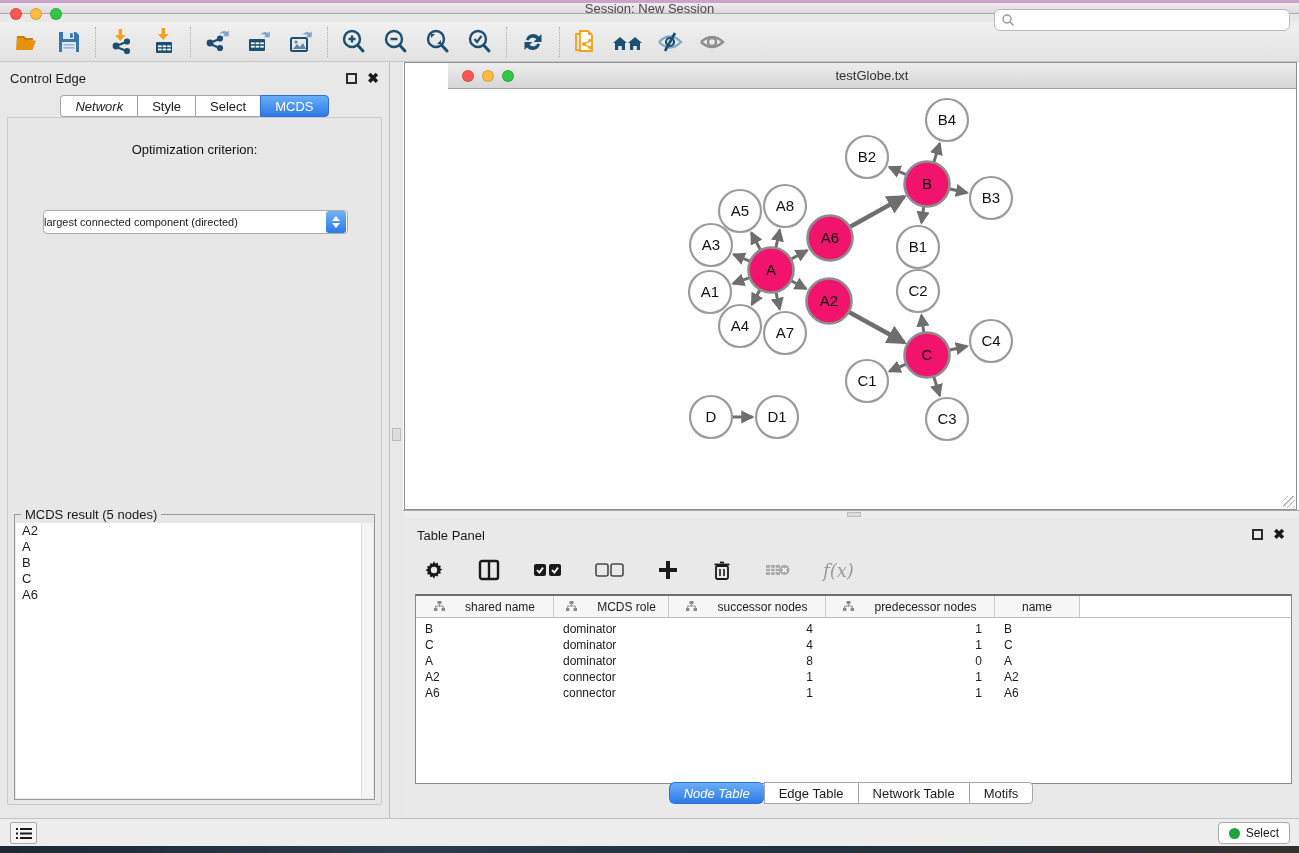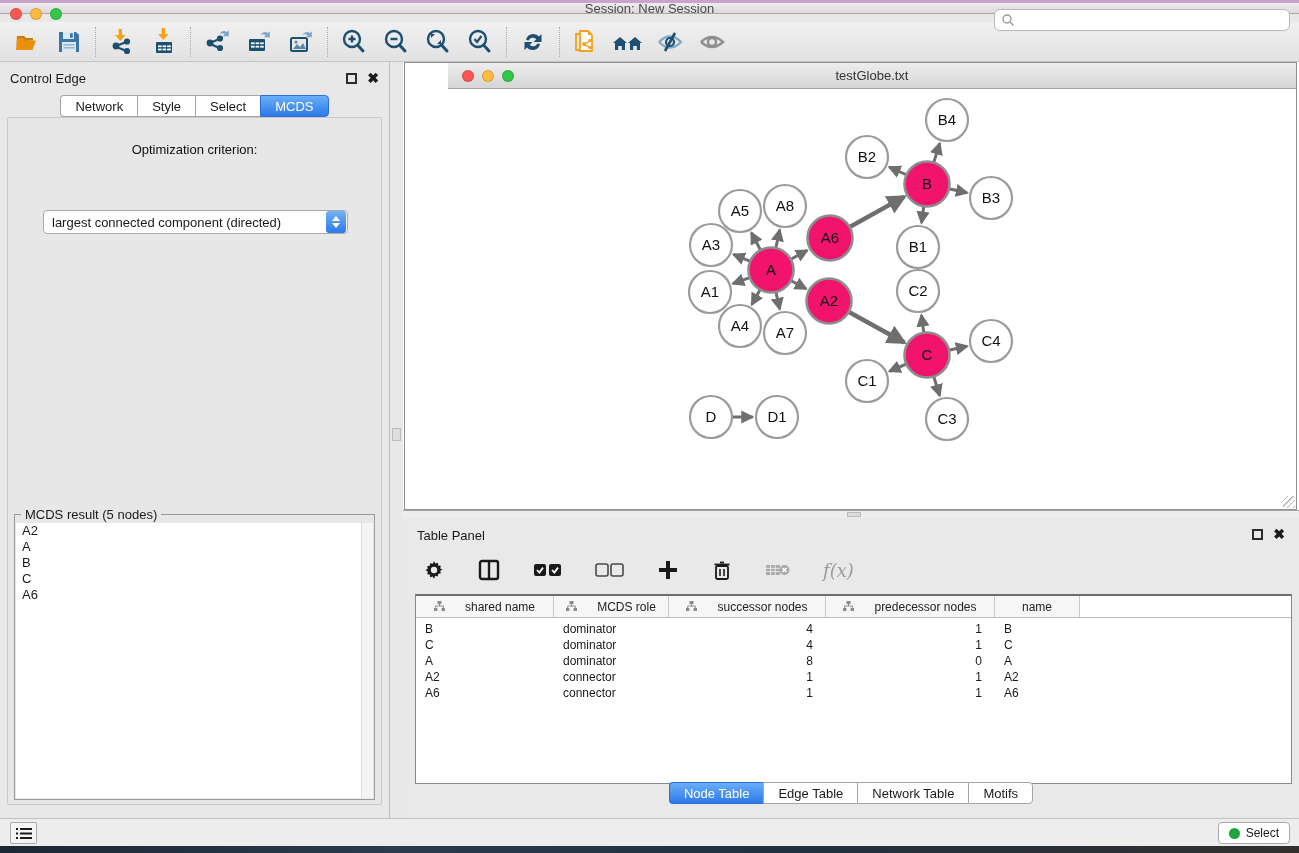--- a/index.html
+++ b/index.html
@@ -28,28 +28,28 @@
   
   .control-panel { position:absolute; left:0; top:62px; width:390px; height:756px; background:#E8E8E8; border-right:1px solid #bdbdbd; }
   .cp-header { height:26px; display:flex; align-items:center; padding:0 10px; }
   .cp-title { font-size:13px; color:#1a1a1a; flex:1; padding-top:6px; }
   .panel-ctl { display:flex; gap:10px; padding-top:6px; }
   .float-btn { width:11px; height:11px; border:2px solid #2b2b2b; display:inline-block; }
   .close-btn { font-size:14px; font-weight:bold; color:#1a1a1a; line-height:11px; }
   .cp-tabs { position:absolute; left:0; top:33px; width:100%; display:flex; justify-content:center; }
   .tabseg { height:22px; border:1px solid #a5a5a5; background:#fff; display:flex; align-items:center; justify-content:center;
     font-size:13px; color:#1a1a1a; border-right:none; padding:0 14px; }
-  .tabseg:first-child { border-radius:4px 0 0 4px; }
+  .tabseg:first-child { border-radius:4px 0 0 4px;font-style:italic; }
   .tabseg:last-child { border-right:1px solid #2a70d6; border-radius:0 4px 4px 0; }
   .tabseg.active { background:linear-gradient(#6aaef8,#2d7ae6); color:#fff; border-color:#2a70d6; }
   .cp-body { position:absolute; left:7px; right:7px; top:55px; bottom:13px; border:1px solid #c9c9c9; background:#e7e7e7; border-radius:2px; }
   .opt-label { text-align:center; margin-top:24px; font-size:13px; color:#111; }
   .opt-select { position:absolute; left:35px; right:33px; top:92px; height:24px; background:#fff; border:1px solid #ababab;
     border-radius:4px; display:flex; align-items:center; }
-  .opt-select .sel-text { flex:1; padding-left:8px; font-size:13px; white-space:nowrap; overflow:hidden; }
+  .opt-select .sel-text { flex:1; font-size:11px; white-space:nowrap; overflow:hidden; }
   .sel-stepper { width:20px; height:22px; margin:0 1px; border-radius:3px; background:linear-gradient(#72b1f8,#2d7ae6);
     display:flex; flex-direction:column; align-items:center; justify-content:center; gap:2px; }
   .sel-stepper .up { width:0;height:0;border-left:4px solid transparent;border-right:4px solid transparent;border-bottom:5px solid #fff; }
   .sel-stepper .dn { width:0;height:0;border-left:4px solid transparent;border-right:4px solid transparent;border-top:5px solid #fff; }
   .cp-buttons { position:absolute; top:127px; left:0; width:100%; display:flex; justify-content:center; gap:12px; }
   .btn { height:23px; background:#fff; border:1px solid #ababab; border-radius:4px; padding:0 18px; font-size:13px;
     display:flex; align-items:center; color:#111; }
   .result-group { position:absolute; left:6px; right:6px; top:396px; bottom:4px; border:1px solid #9a9a9a; }
   .result-legend { position:absolute; top:-8px; left:6px; background:#e7e7e7; padding:0 4px; font-size:13px; }
   .result-list { position:absolute; inset:8px 1px 1px 1px; background:#fff; overflow:hidden; }
@@ -81,21 +81,21 @@
   .node-table { position:absolute; left:12px; right:7px; top:76px; height:190px; background:#fff; border:1px solid #8a8a8a; border-top:2px solid #6e6e6e; }
   .nt-header { display:flex; height:22px; border-bottom:1px solid #bdbdbd; font-size:12px; color:#222; }
   .nt-hcell { background:#f6f6f6; border-right:1px solid #c9c9c9; display:flex; align-items:center; justify-content:center; gap:20px; overflow:hidden; }
   .nt-row { display:flex; height:16px; font-size:12px; align-items:center; }
   .nt-cell { overflow:hidden; white-space:nowrap; }
   .al { text-align:left; padding-left:9px; }
   .ar { text-align:right; padding-right:13px; }
   .c0{width:138px}.c1{width:115px}.c2{width:157px}.c3{width:169px}.c4{width:85px}
   .tp-tabs { position:absolute; left:0; bottom:14px; width:100%; display:flex; justify-content:center; }
   .tp-tabs .tabseg:last-child { border-right:1px solid #a5a5a5; }
-  .tp-tabs .tabseg.active { border-color:#2a70d6; }
+  .tp-tabs .tabseg.active { border-color:#2a70d6;border-radius:6px; }
 
   
   .statusbar { position:absolute; left:0; top:818px; width:1299px; height:28px; background:#ededed; border-top:1px solid #c2c2c2; }
   .list-btn { position:absolute; left:10px; top:3px; width:27px; height:22px; background:#f4f4f4; border:1px solid #ababab; border-radius:2px;
     display:flex; align-items:center; justify-content:center; }
   .memory-btn { position:absolute; right:9px; top:3px; height:22px; background:#fff; border:1px solid #a9a9a9; border-radius:4px;
     display:flex; align-items:center; gap:6px; padding:0 10px; font-size:12px; }
   .mem-dot { width:11px; height:11px; border-radius:50%; background:#1fa33c; }
   .desktop-strip { position:absolute; left:0; top:846px; width:1299px; height:7px; background:linear-gradient(90deg,#1c2733,#2b3a4d 30%,#20303f 60%,#33302f); }
 

